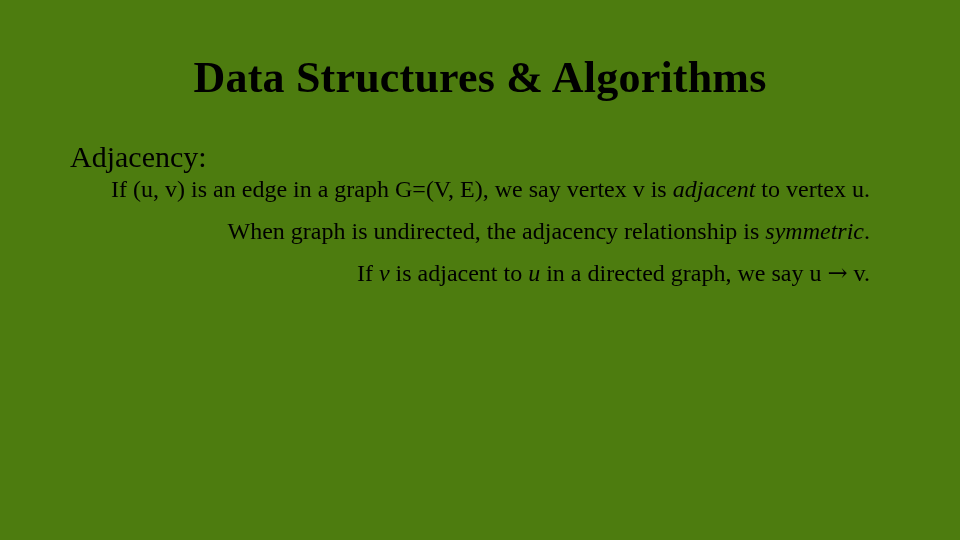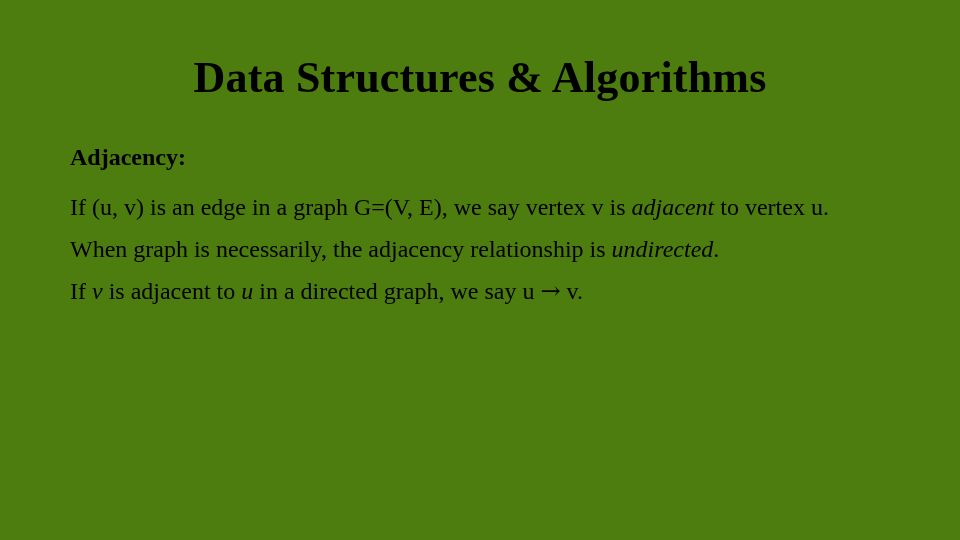--- a/index.html
+++ b/index.html
@@ -39,31 +39,31 @@
   }
 
   .slide-body {
     position: absolute;
     left: 70px;
     top: 142px;
     width: 800px;
   }
 
   .body-heading {
-    font-weight: bold;
-    font-size: 24px;
+    font-weight: normal;
+    font-size: 30px;
     line-height: 30px;
-    margin: 0 0 20px 0;
+    margin: 0 0 2px 0;
   }
 
   .body-para {
     font-size: 24px;
     line-height: 30px;
     margin: 0 0 12px 0;
-    text-align: left;
+    text-align: right;
   }
 
   .body-para:last-child {
     margin-bottom: 4px;
   }
 
   .em {
     font-style: italic;
   }
 
@@ -77,19 +77,19 @@
 <div class="slide">
 
   <div class="slide-title">Data Structures &amp; Algorithms</div>
 
   <div class="slide-body">
 
     <p class="body-heading">Adjacency:</p>
 
     <p class="body-para"><span>If (u, v) is an edge in a graph G=(V, E), we say vertex v is </span><span class="em">adjacent</span><span> to vertex u.</span></p>
 
-    <p class="body-para"><span>When graph is necessarily, the adjacency relationship is </span><span class="em">undirected</span><span>.</span></p>
+    <p class="body-para"><span>When graph is undirected, the adjacency relationship is </span><span class="em">symmetric</span><span>.</span></p>
 
 
     <p class="body-para"><span>If </span><span class="em">v</span><span> is adjacent to </span><span class="em">u</span><span> in a directed graph, we say u </span><span class="arrow">→</span><span> v.</span></p>
 
   </div>
 </div>
 
 </body></html>

